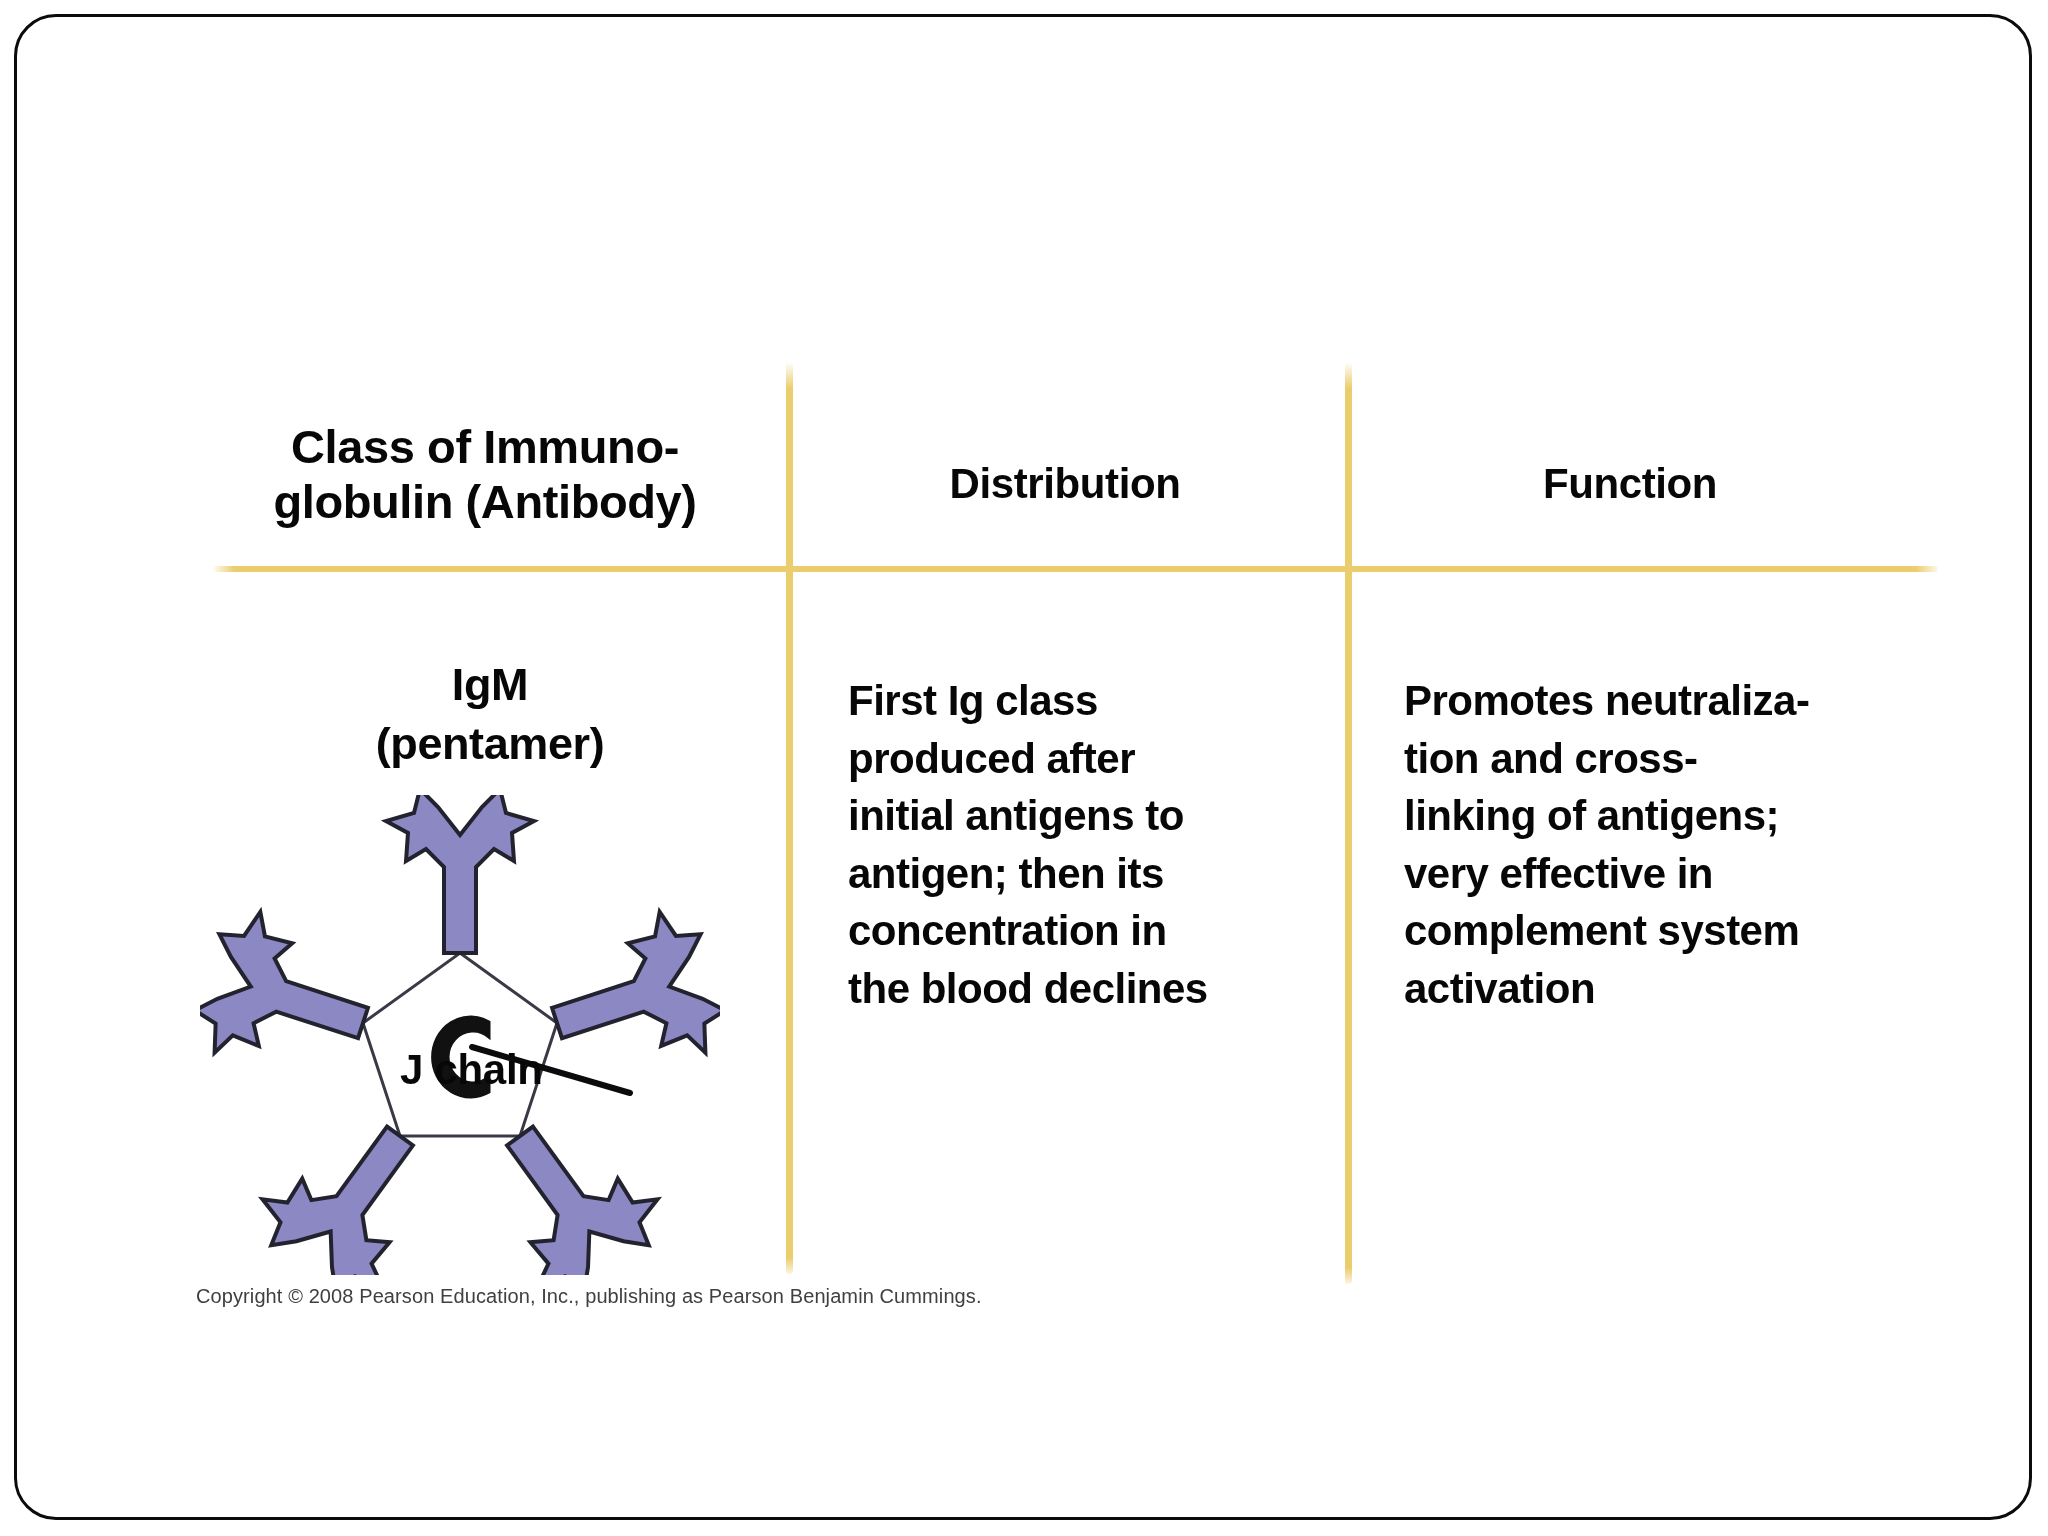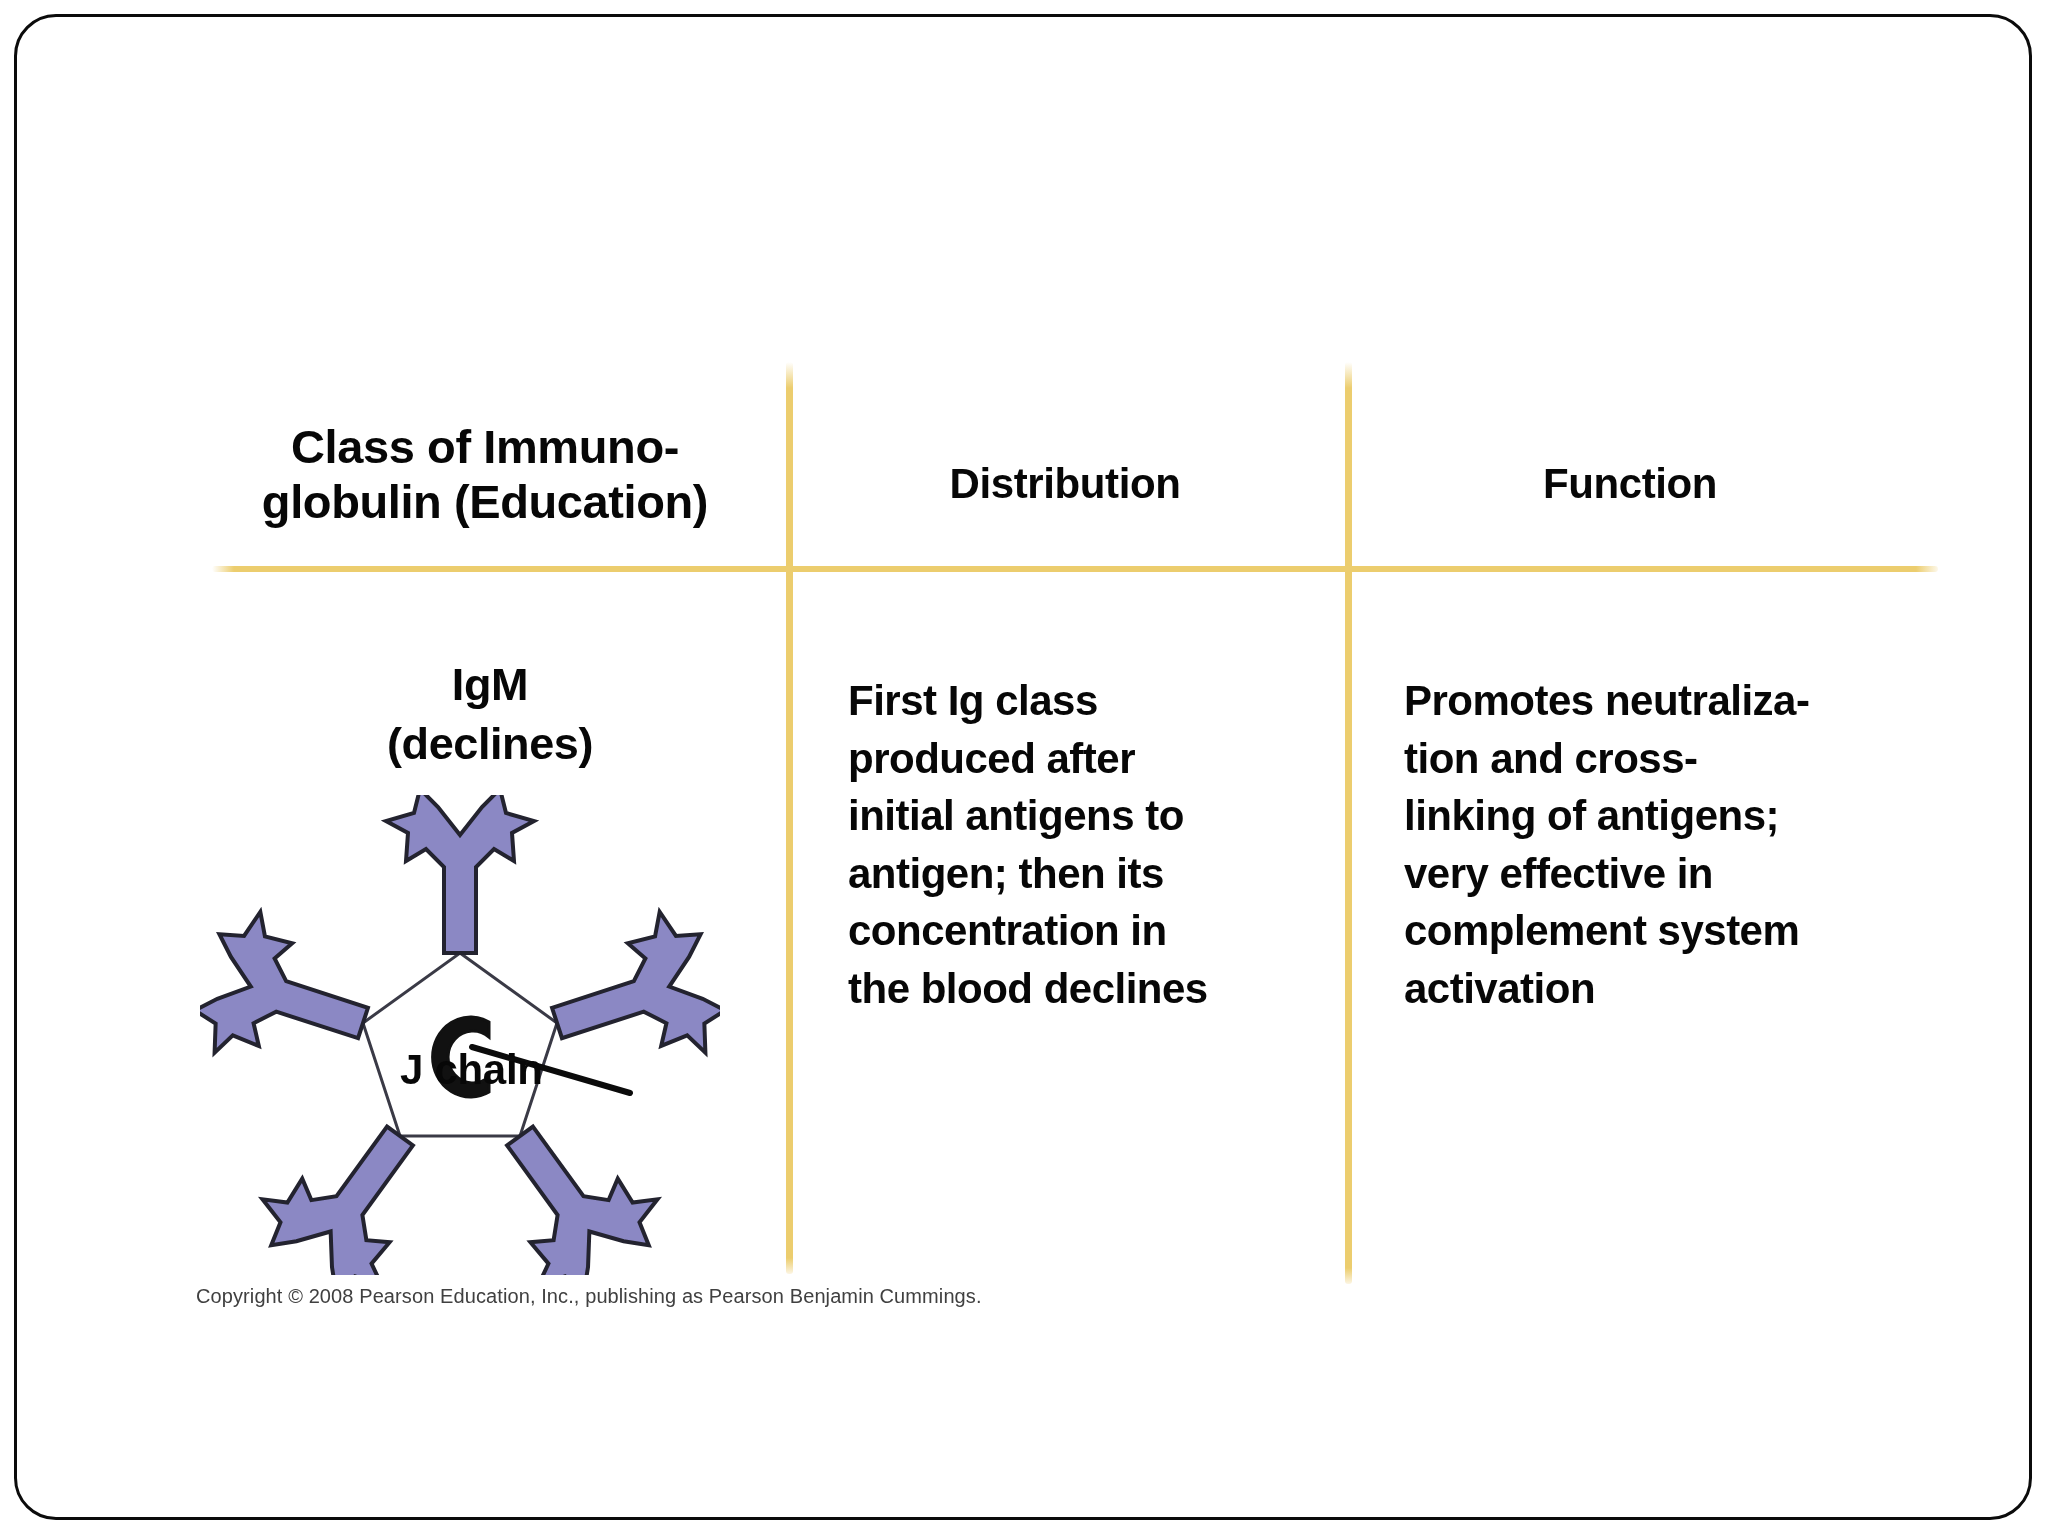--- a/index.html
+++ b/index.html
@@ -154,30 +154,30 @@
 
 <div id="slide">
 
   <div id="slide-frame"></div>
 
   <div class="rule-h" id="rule-horizontal"></div>
   <div class="rule-v" id="rule-vertical-1"></div>
   <div class="rule-v" id="rule-vertical-2"></div>
 
   <div class="col-header" id="header-class">Class of Immuno-
-globulin (Education)</div>
+globulin (Antibody)</div>
 
   <div class="col-header" id="header-distribution">Distribution</div>
 
   <div class="col-header" id="header-function">Function</div>
 
   <div id="cell-antibody">
 
     <div id="igm-label">IgM
-(declines)</div>
+(pentamer)</div>
 
     <div id="pentamer-figure">
       <svg id="pentamer-svg" viewBox="0 0 520 480" xmlns="http://www.w3.org/2000/svg">
         <defs>
 
           <g id="monomer">
             <path d="
               M -16 0
               L -16 -86
               L -34 -104

